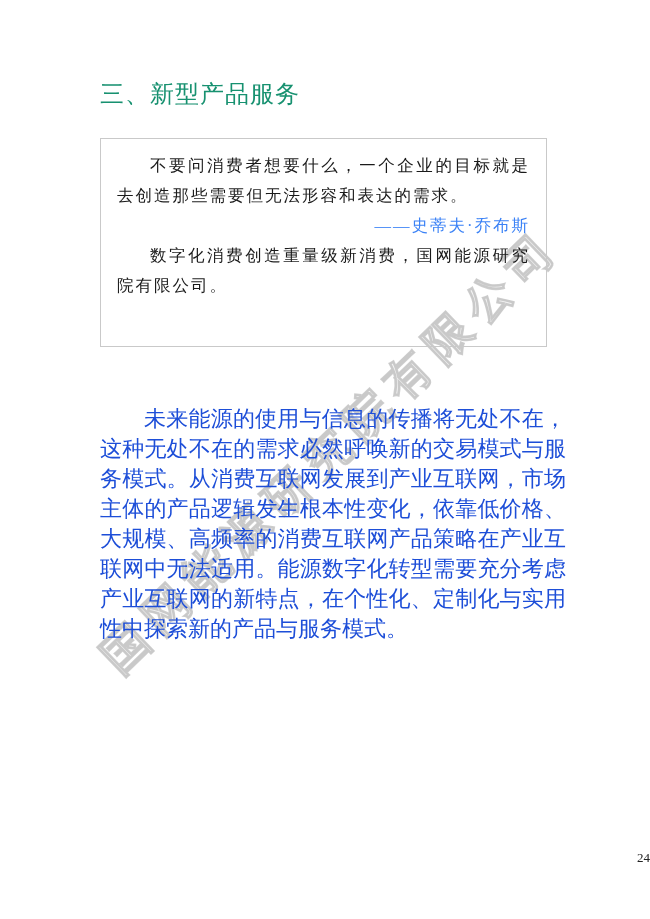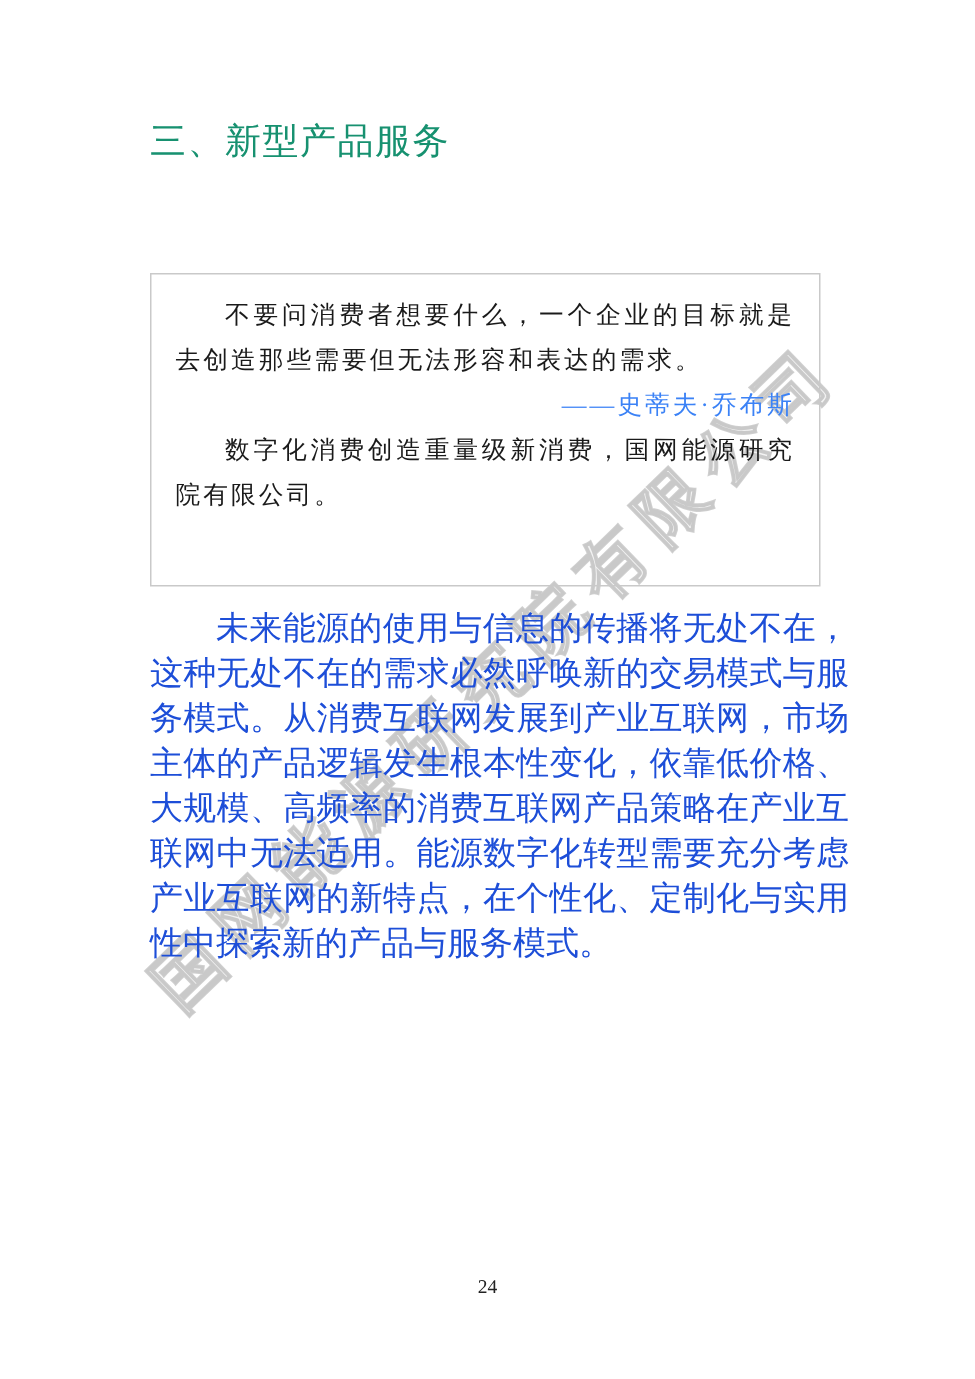--- a/index.html
+++ b/index.html
@@ -42,21 +42,20 @@
     position: absolute;
     left: 100px;
     top: 138px;
     width: 447px;
     height: 209px;
     box-sizing: border-box;
     border: 1px solid #c9c9c9;
     padding: 12px 16px 10px 16px;
     background: transparent;
     z-index: 2;
-    margin-top: 44px;
   }
   .quote {
     margin: 0;
     font-size: 16.5px;
     line-height: 30px;
     letter-spacing: 2px;
     text-indent: 2em;
     text-align: justify;
     color: #1a1a1a;
   }
@@ -81,21 +80,21 @@
     line-height: 30px;
     text-indent: 2em;
     text-align: justify;
     color: #1d4ed8;
   }
   .page-number {
     position: absolute;
     left: 0;
     right: 0;
     top: 850px;
-    text-align: center;
+    text-align: right;
     font-size: 13px;
     color: #222222;
     z-index: 2;
   }
 </style>
 </head>
 <body>
 
 <div class="page">
 

